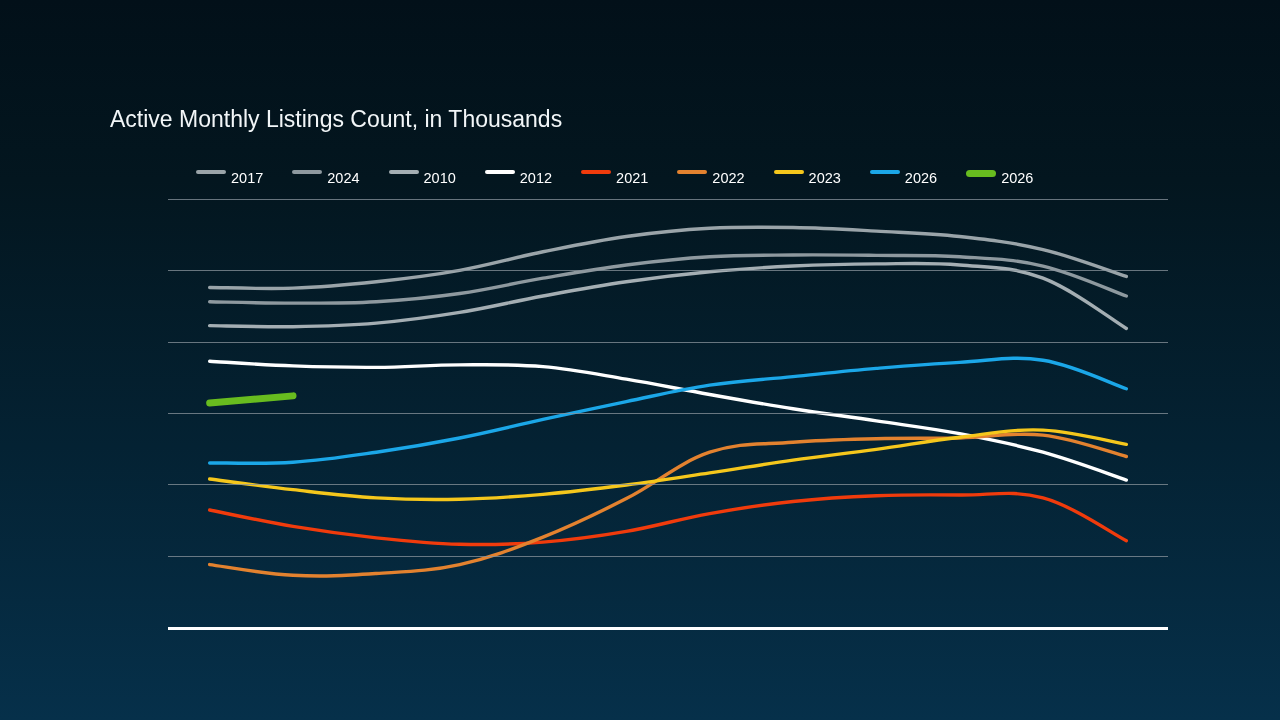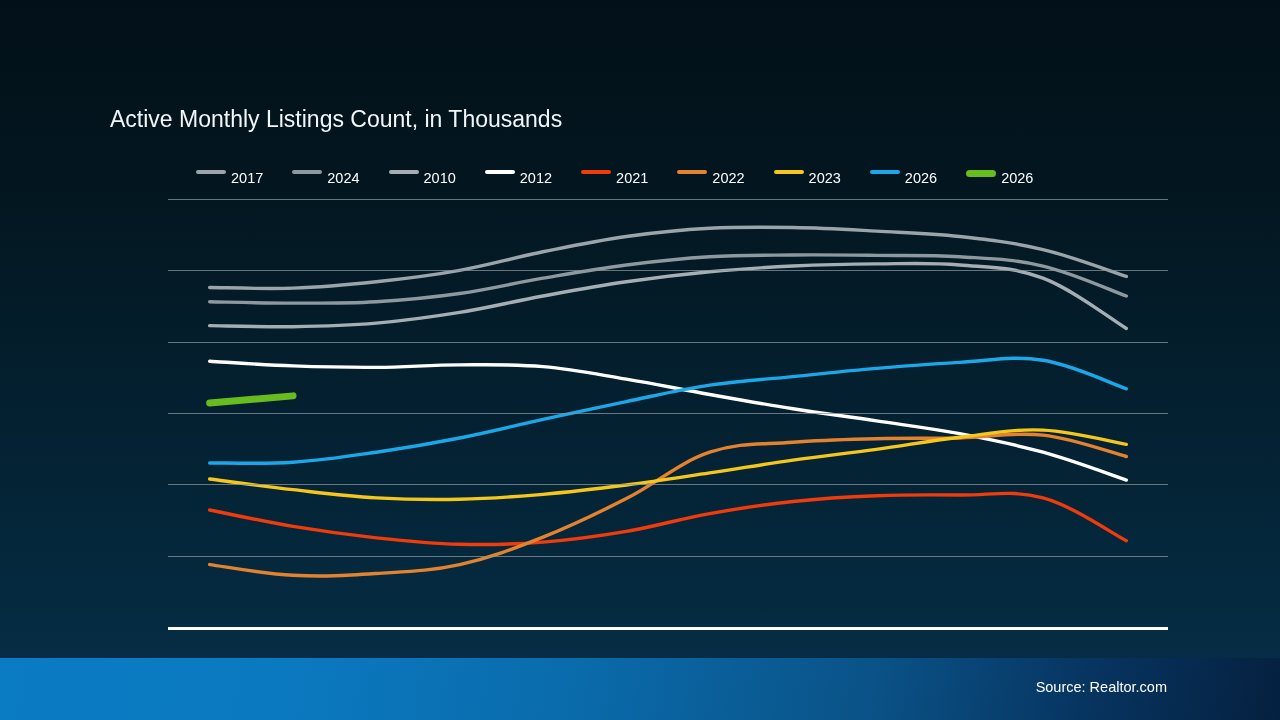--- a/index.html
+++ b/index.html
@@ -176,17 +176,14 @@
   <div class="gridline axis" style="top: 428px;"></div>
       <div class="gridline" style="top: 356.667px;"></div>
       <div class="gridline" style="top: 285.333px;"></div>
       <div class="gridline" style="top: 214px;"></div>
       <div class="gridline" style="top: 142.667px;"></div>
       <div class="gridline" style="top: 71.3333px;"></div>
       <div class="gridline" style="top: 0px;"></div>
     </div>
 
 
-  <div id="footer">
-    <div id="source">Source: Realtor.com</div>
-  </div>
 
 </div>
 
 </body></html>

